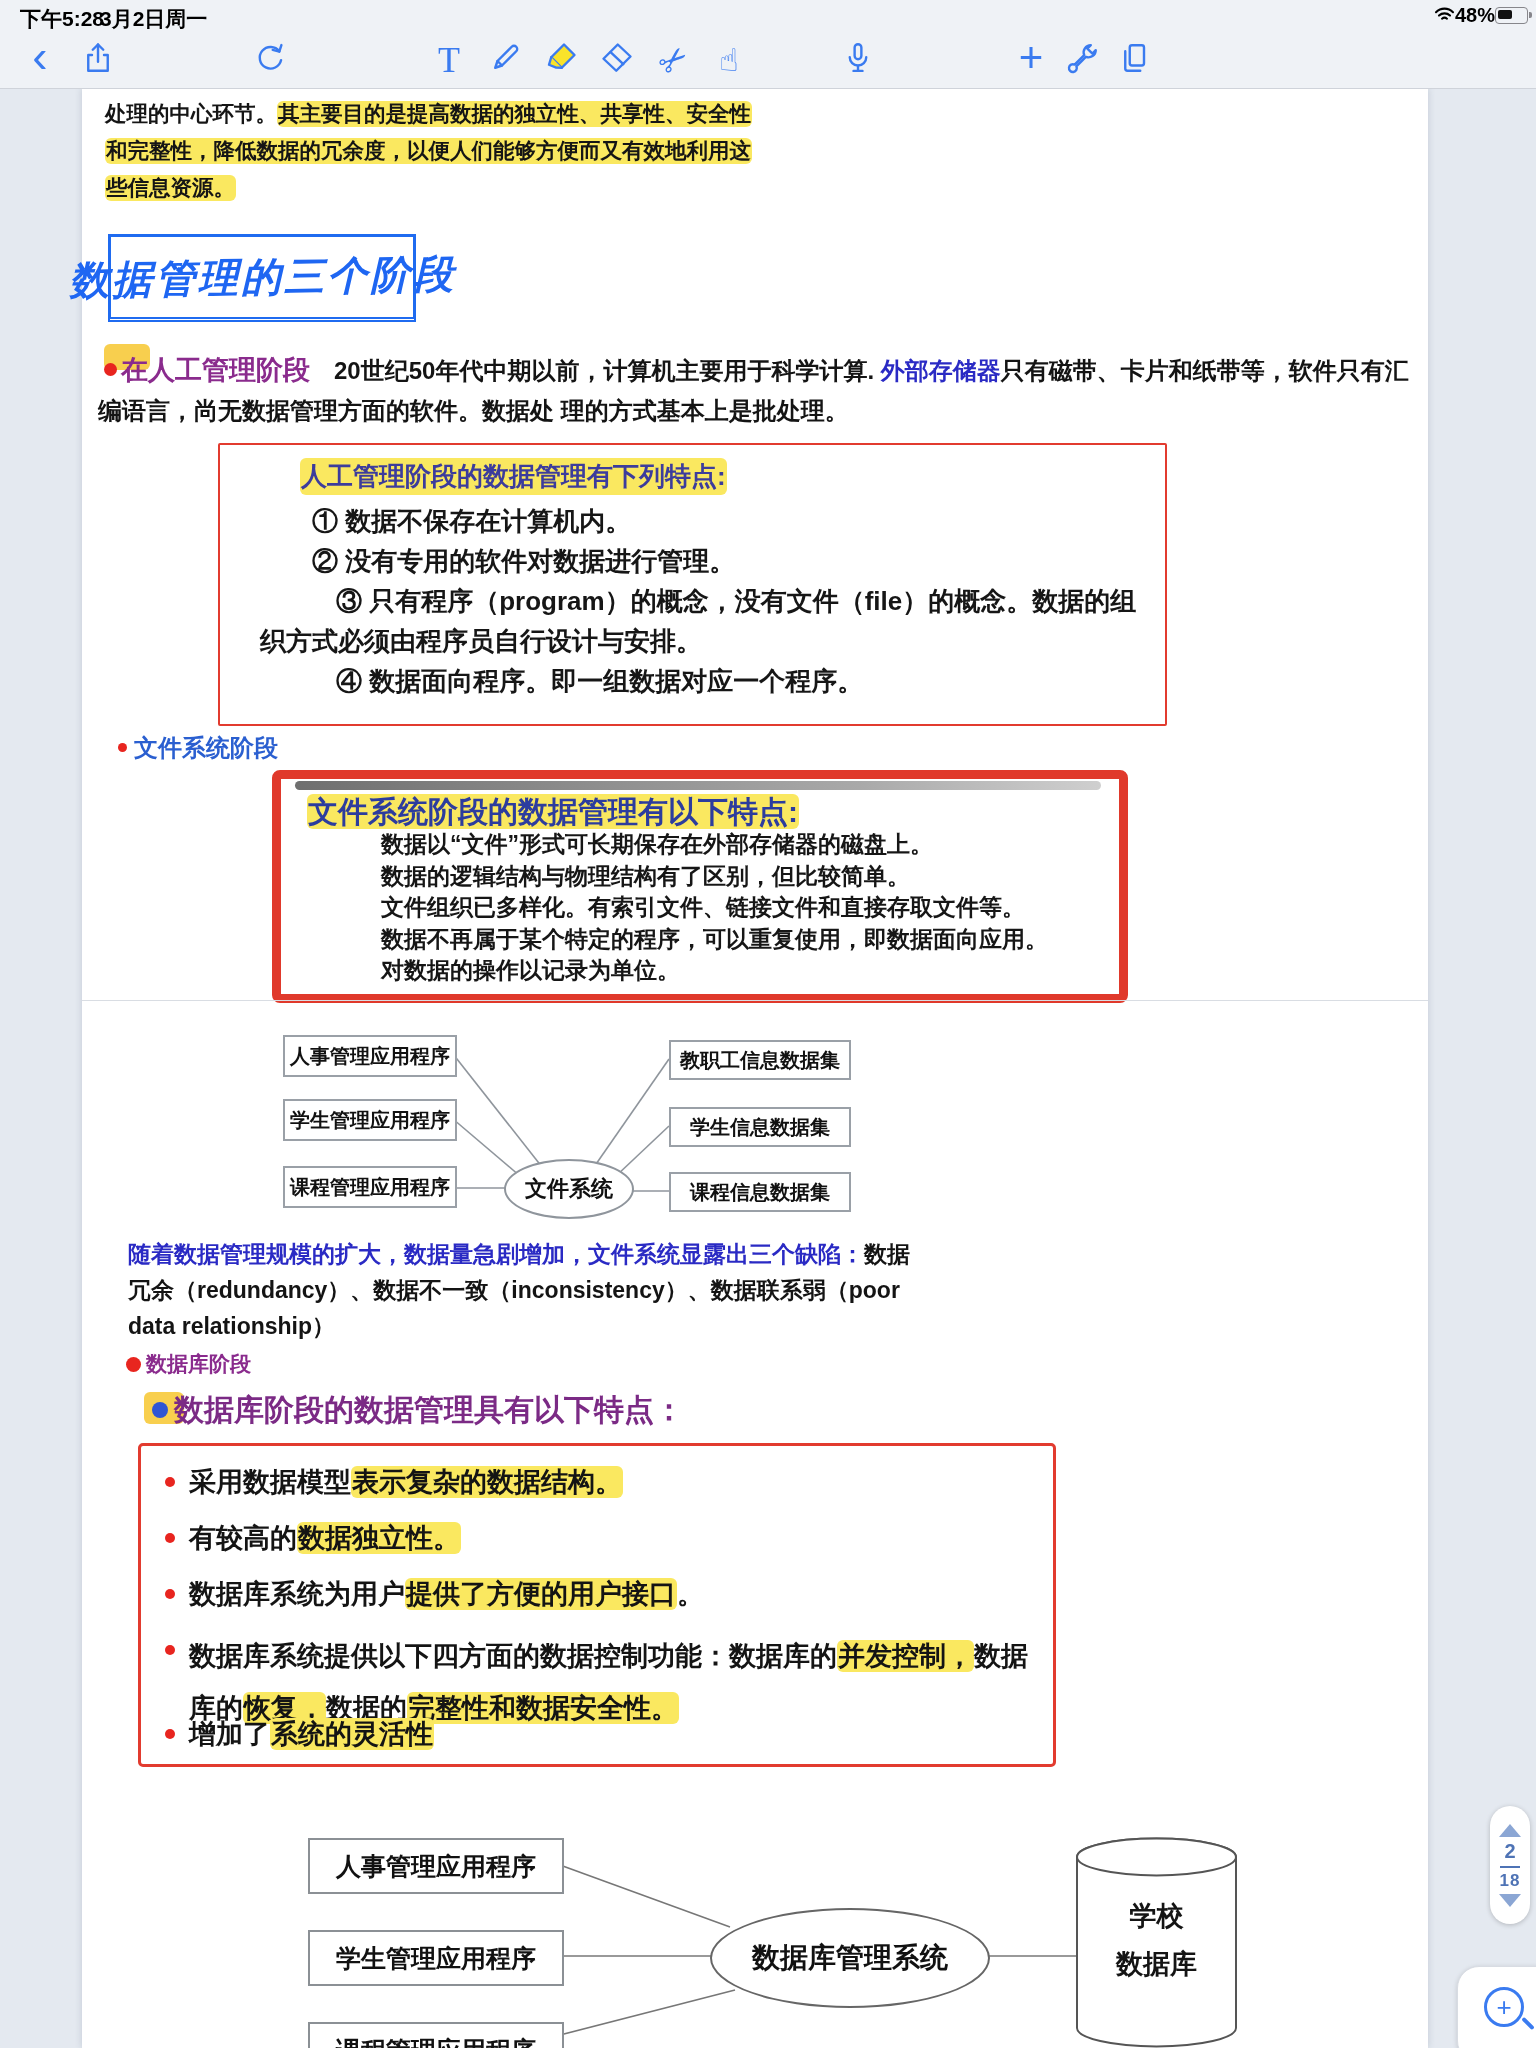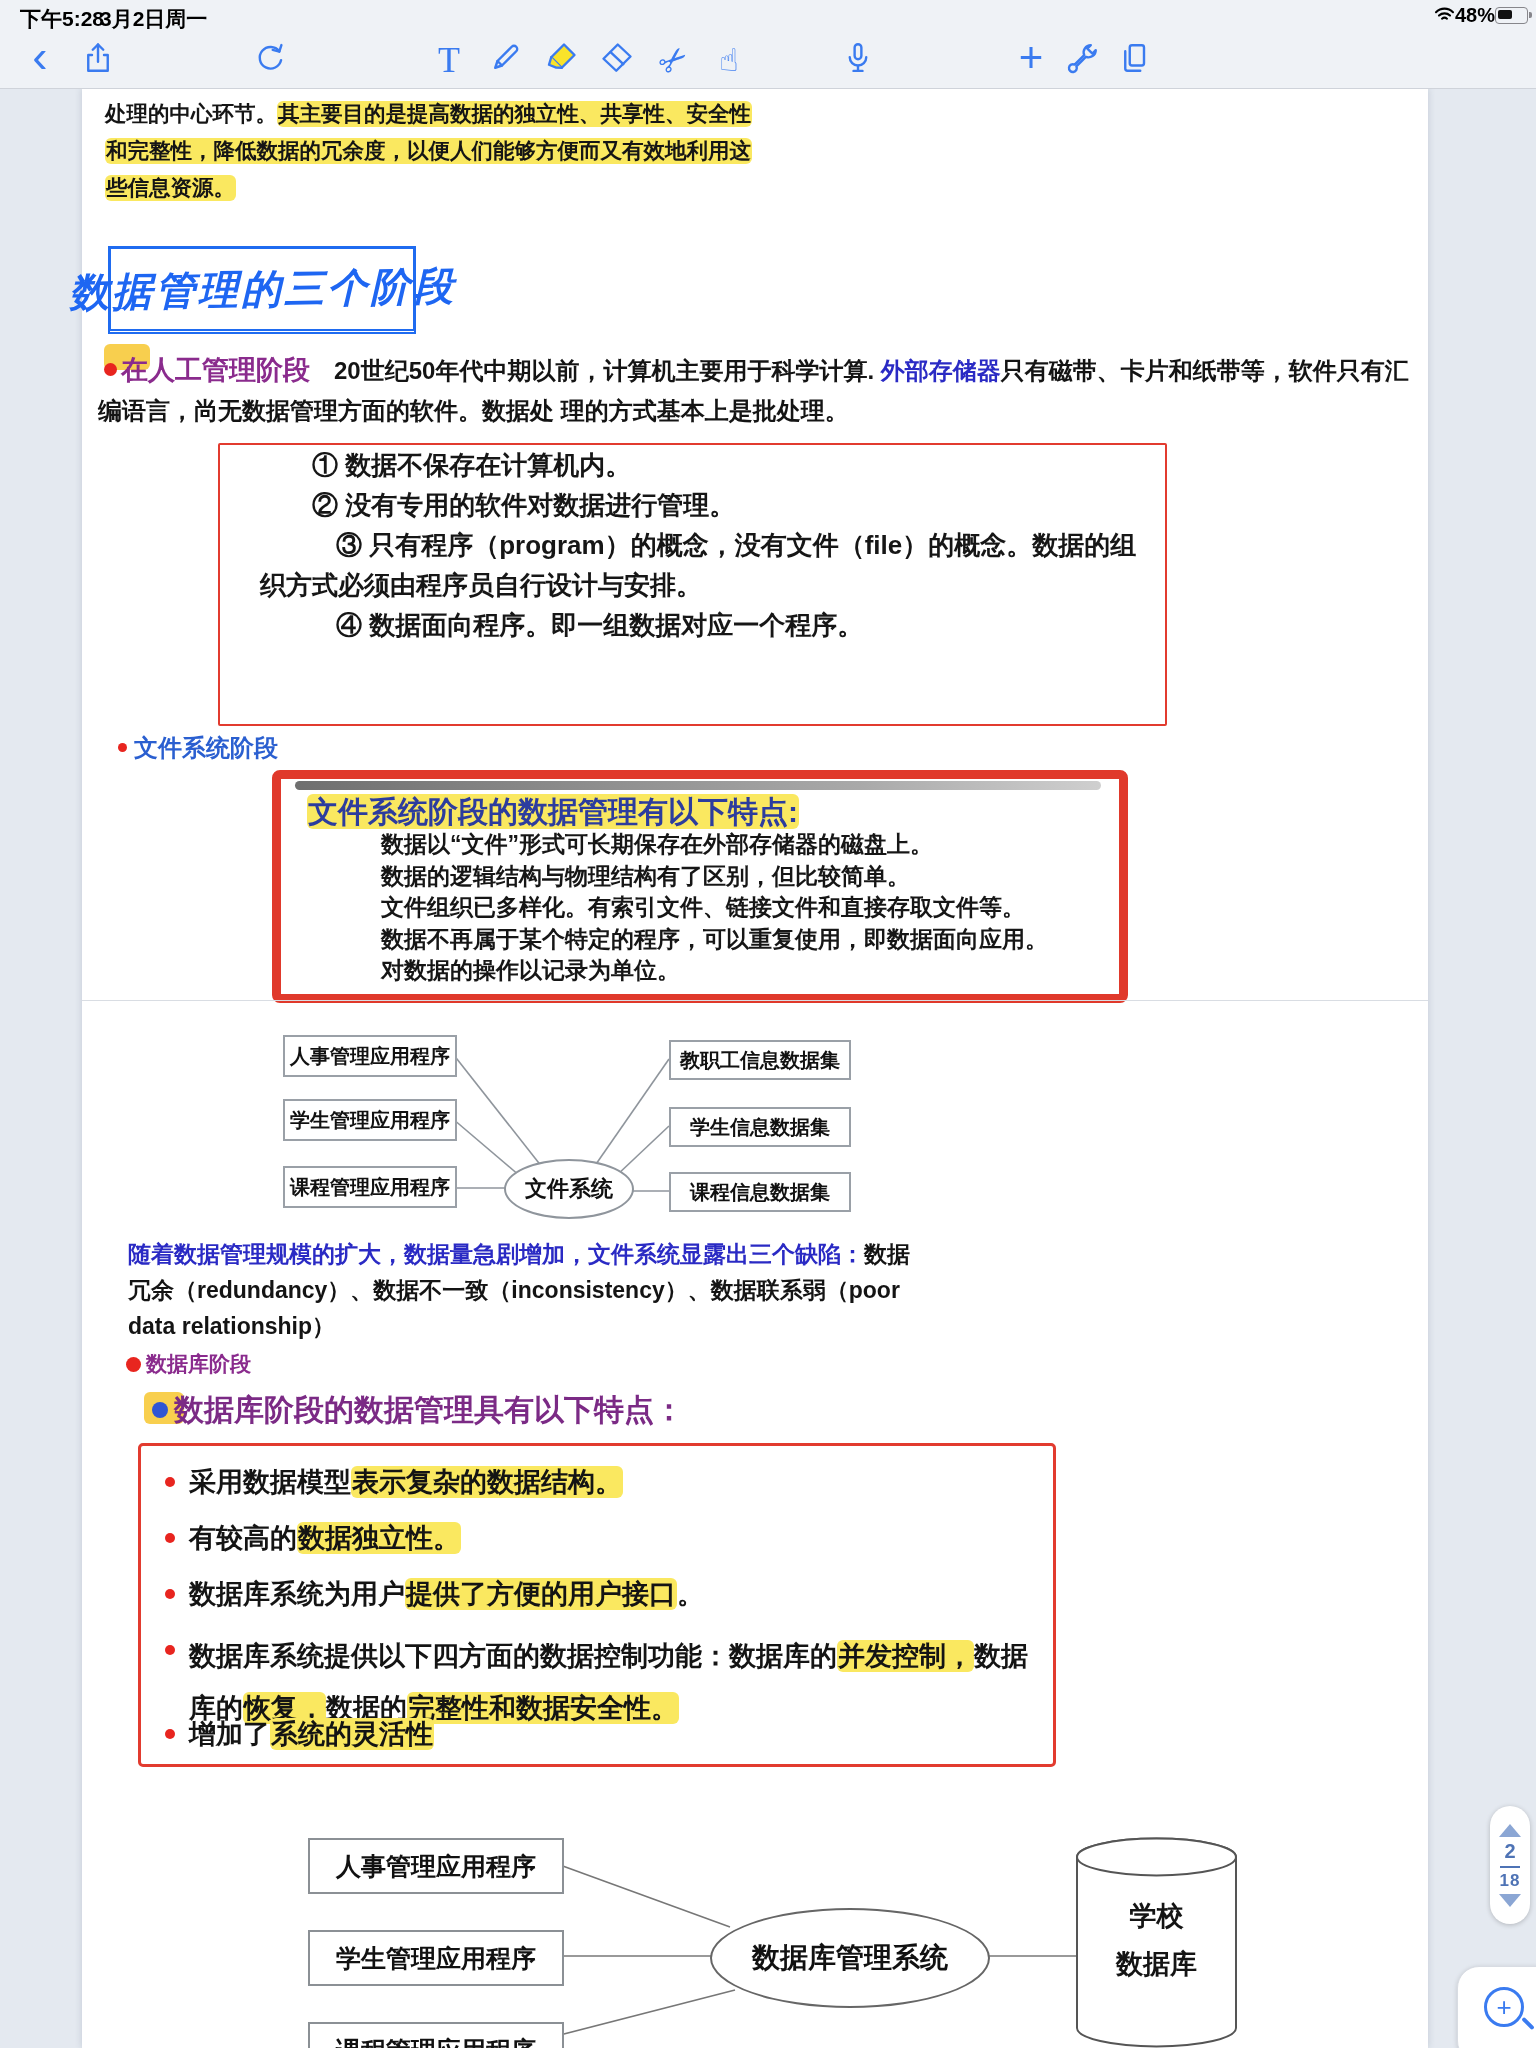--- a/index.html
+++ b/index.html
@@ -25,21 +25,21 @@
         box-shadow:0 0 7px rgba(40,60,90,.18);}
   .seg-p{}
   .seg-hl{background:#fae860;border-radius:6px;padding:1px 1px;box-decoration-break:clone;
           -webkit-box-decoration-break:clone;}
   .seg-bl{color:#2a2ac4;}
   
   .intro{position:absolute;left:23px;top:8px;width:656px;font-size:21.5px;font-weight:600;
          line-height:37px;color:#151515;}
   
   .titlebox{position:absolute;left:26px;top:146px;width:302px;height:80px;border:3px solid #1f6bf0;
-            border-bottom:5px double #1f6bf0;display:flex;align-items:center;justify-content:center;margin-top:12px;}
+            border-bottom:5px double #1f6bf0;display:flex;align-items:center;justify-content:center;}
   .titlebox span{font-size:40px;font-weight:700;font-style:italic;color:#1e66f2;letter-spacing:3px;
             transform:rotate(-1deg);white-space:nowrap;}
   
   .manual-para{position:absolute;left:16px;top:262px;width:1320px;font-size:24px;font-weight:600;
                line-height:40px;}
   .blob{position:absolute;background:#f8cf4e;border-radius:6px;z-index:0;}
   .blob.m{left:6px;top:-6px;width:46px;height:26px;}
   .dotr{display:inline-block;width:13px;height:13px;border-radius:50%;background:#e8251f;
         margin:0 4px 3px 6px;position:relative;z-index:1;}
   .h-purple{font-size:27px;font-weight:700;color:#8a2b8d;position:relative;z-index:1;}
@@ -226,20 +226,21 @@
 
     <div class="titlebox">
       <span>数据管理的三个阶段</span>
     </div>
 
     <div class="manual-para">
       <span class="blob m"></span><span class="dotr"></span><span class="h-purple">在人工管理阶段</span><span><span class="seg-p">　20世纪50年代中期以前，计算机主要用于科学计算. </span><span class="seg-bl">外部存储器</span><span class="seg-p">只有磁带、卡片和纸带等，软件只有汇编语言，尚无数据管理方面的软件。数据处 理的方式基本上是批处理。</span></span>
     </div>
 
     <div class="bx1">
+      <span class="bx1-head seg-hl">人工管理阶段的数据管理有下列特点:</span>
       <div class="bx1-items">
         <div class="ind52">① 数据不保存在计算机内。</div>
         <div class="ind52">② 没有专用的软件对数据进行管理。</div>
         <div class="ind76">③ 只有程序（program）的概念，没有文件（file）的概念。数据的组织方式必须由程序员自行设计与安排。</div>
         <div class="ind76">④ 数据面向程序。即一组数据对应一个程序。</div>
       </div>
     </div>
 
     <div class="fslabel">
       <span class="dot"></span><span>文件系统阶段</span>

